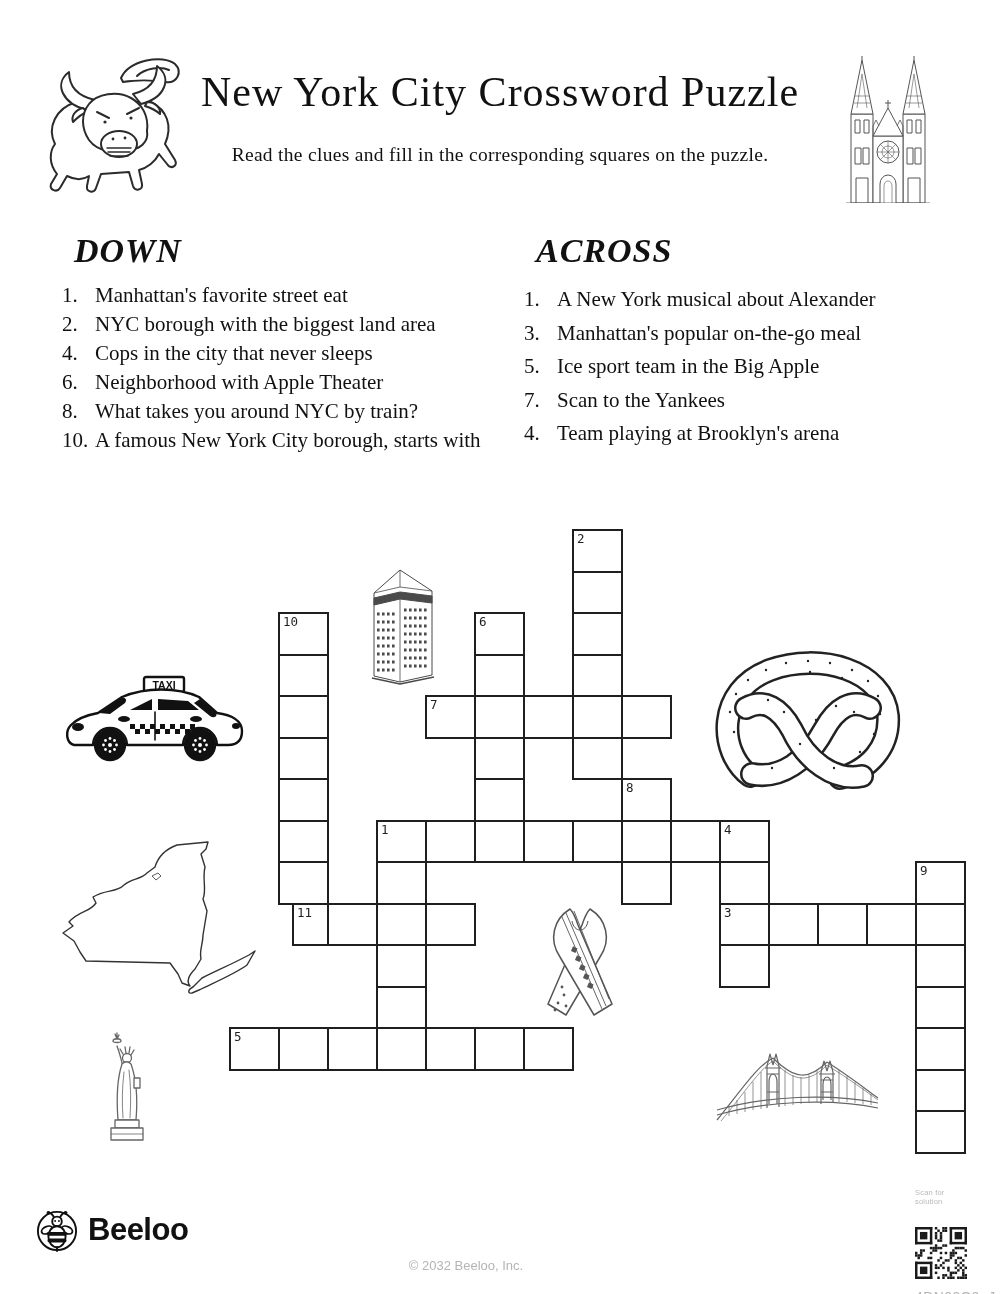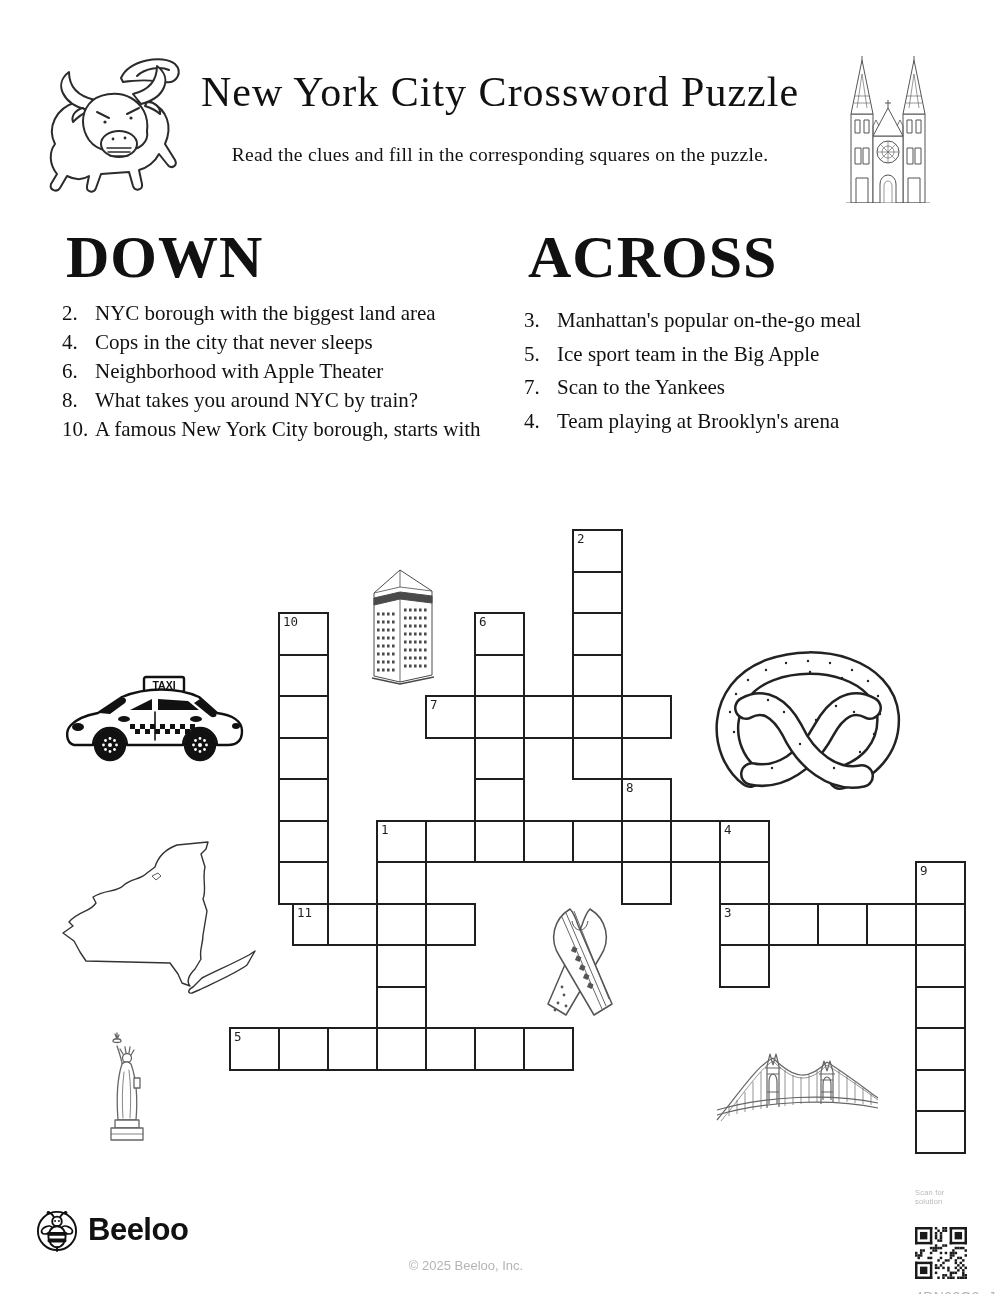--- a/index.html
+++ b/index.html
@@ -12,21 +12,21 @@
     font-size:42px;letter-spacing:1px;white-space:nowrap;}
   .hero-sub{position:absolute;left:0;top:144px;width:1000px;text-align:center;
     font-size:19.5px;letter-spacing:.3px;}
   .bull-wrap{position:absolute;left:25px;top:52px;width:180px;height:145px;}
   .cathedral-wrap{position:absolute;left:838px;top:56px;width:100px;height:147px;}
 
   
   .clue-section{position:absolute;top:220px;}
   .clue-section.down{left:62px;width:465px;}
   .clue-section.across{left:524px;width:470px;}
-  .clue-heading{font-size:60px;line-height:1.1;font-weight:bold;letter-spacing:1px;margin:4px;}
+  .clue-heading{font-size:34px;line-height:1.1;font-weight:bold;letter-spacing:1px;margin:12px;font-style:italic;}
   .clue-list{list-style:none;margin:9px 0 0 0;padding:0;font-size:21px;}
   .clue-section.across .clue-list{margin-top:14px;}
   .clue-item{line-height:29px;white-space:nowrap;}
   .clue-section.across .clue-item{line-height:33.5px;}
   .clue-num{display:inline-block;width:33px;}
 
   
   .grid{position:absolute;left:229px;top:529px;width:740px;height:630px;}
   .gcell{position:absolute;width:51px;height:43.5px;border:2px solid #1f1f1f;
     background:#fff;box-sizing:border-box;}
@@ -117,31 +117,33 @@
         <path d="M46,147 V130 A4,5 0 0 1 54,130 V147" stroke-width="0.6"></path>
         <path d="M35,80 V70 L38,64 L41,70 M65,80 V70 L62,64 L59,70" stroke-width="0.8" fill="none"></path>
         <path d="M8,147 H92" stroke-width="0.8"></path>
       </g>
     </svg>
   </div>
 
   <div class="clue-section down">
     <h2 class="clue-heading">DOWN</h2>
     <ol class="clue-list">
+        <li class="clue-item"><span class="clue-num">1.</span><span class="clue-text">Manhattan's favorite street eat</span></li>
         <li class="clue-item"><span class="clue-num">2.</span><span class="clue-text">NYC borough with the biggest land area</span></li>
         <li class="clue-item"><span class="clue-num">4.</span><span class="clue-text">Cops in the city that never sleeps</span></li>
         <li class="clue-item"><span class="clue-num">6.</span><span class="clue-text">Neighborhood with Apple Theater</span></li>
         <li class="clue-item"><span class="clue-num">8.</span><span class="clue-text">What takes you around NYC by train?</span></li>
         <li class="clue-item"><span class="clue-num">10.</span><span class="clue-text">A famous New York City borough, starts with</span></li>
       </ol>
   </div>
 
   <div class="clue-section across">
     <h2 class="clue-heading">ACROSS</h2>
     <ol class="clue-list">
+        <li class="clue-item"><span class="clue-num">1.</span><span class="clue-text">A New York musical about Alexander</span></li>
         <li class="clue-item"><span class="clue-num">3.</span><span class="clue-text">Manhattan's popular on-the-go meal</span></li>
         <li class="clue-item"><span class="clue-num">5.</span><span class="clue-text">Ice sport team in the Big Apple</span></li>
         <li class="clue-item"><span class="clue-num">7.</span><span class="clue-text">Scan to the Yankees</span></li>
         <li class="clue-item"><span class="clue-num">4.</span><span class="clue-text">Team playing at Brooklyn's arena</span></li>
       </ol>
   </div>
 
   <div class="flatiron-wrap illo">
     <svg viewBox="0 0 68 127" width="68" height="127">
       <g fill="#fff" stroke="#4a4a4a" stroke-width="1" stroke-linejoin="round">
@@ -442,21 +444,21 @@
           <ellipse cx="32.5" cy="23" rx="6" ry="3.6" transform="rotate(24 32.5 23)"></ellipse>
           <path d="M22,19 C28,19 31,25 31,30 C31,36 27,41 22,41 C17,41 13,36 13,30 C13,25 16,19 22,19 Z" fill="#fff"></path>
           <path d="M13.5,27 H30.5 M14,34 H30" stroke-width="4"></path>
           <path d="M22,41 L22,45"></path>
         </g>
       </svg>
     </span>
     <span class="brand-name">Beeloo</span>
   </div>
 
-  <div class="copyright">© 2025 Beeloo, Inc.</div>
+  <div class="copyright">© 2032 Beeloo, Inc.</div>
 
   <div class="qr-block">
     <div class="qr-caption">Scan for solution</div>
     <svg width="52" height="52" viewBox="0 0 52 52">
         <g fill="#1a1a1a">
           <rect x="19.81" y="0.00" width="2.48" height="2.48"></rect>
           <rect x="27.24" y="0.00" width="2.48" height="2.48"></rect>
           <rect x="29.71" y="0.00" width="2.48" height="2.48"></rect>
           <rect x="22.29" y="2.48" width="2.48" height="2.48"></rect>
           <rect x="27.24" y="2.48" width="2.48" height="2.48"></rect>

